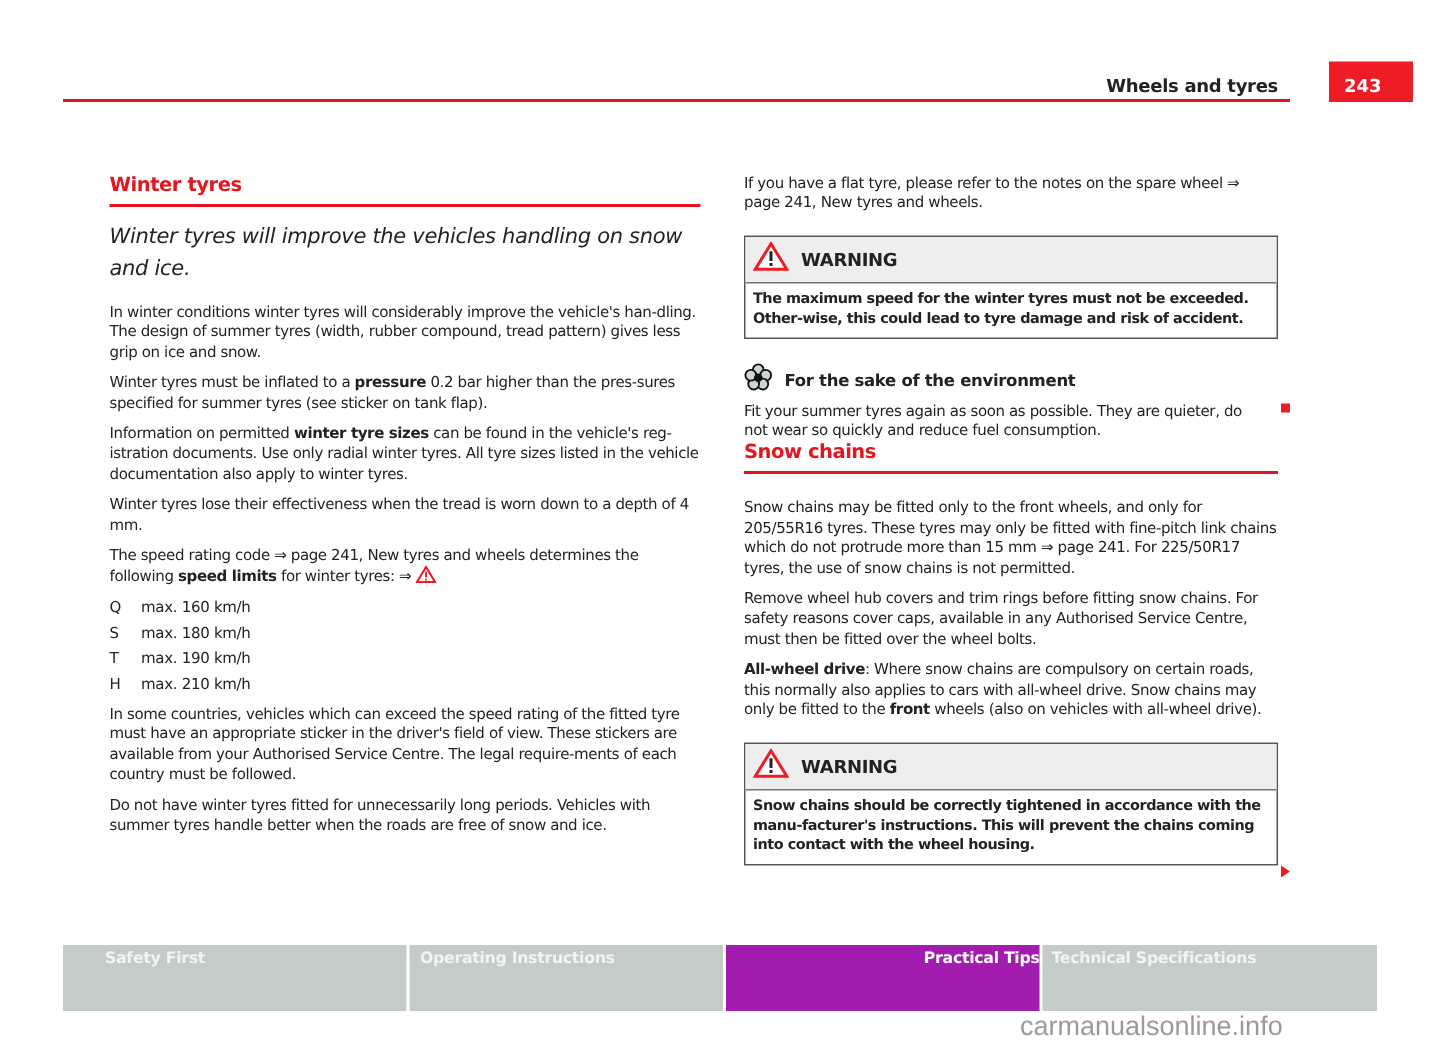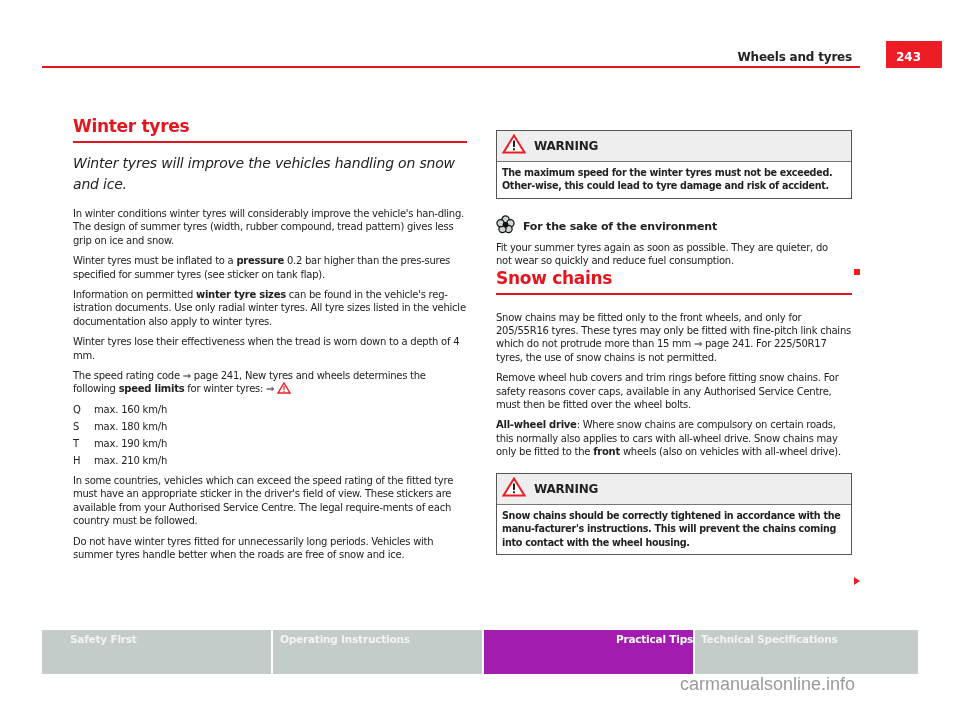--- a/index.html
+++ b/index.html
@@ -7,21 +7,21 @@
   body { position: relative; font-family: "DejaVu Sans", sans-serif; color: #222; }
 
   .header-line { position: absolute; left: 42px; top: 66px; width: 818px; height: 2px; background: #e4151f; }
   .header-title { position: absolute; right: 108px; top: 50px; font-size: 12px; font-weight: bold; color: #222; letter-spacing: -0.2px; }
   .page-num { position: absolute; left: 862px; top: 41px; width: 56px; height: 27px; background: #ee1c25; color: #fff; font-size: 12px; font-weight: bold; padding: 9px 16px 0 10px; margin-left: 24px; }
 
   .col { position: absolute; }
   .col-left { left: 73px; top: 116px; width: 394px; }
   .col-right { left: 496px; top: 116px; width: 356px; }
 
-  .section-title { color: #e4151f; font-size: 17px; font-weight: bold; padding-bottom: 5px; border-bottom: 2px solid #e4151f; letter-spacing: -0.3px; }
+  .section-title { color: #e4151f; font-size: 13px; font-weight: bold; padding-bottom: 5px; border-bottom: 2px solid #e4151f; letter-spacing: -0.3px; }
   .subtitle { font-style: italic; font-size: 14px; line-height: 21px; margin-top: 10px; color: #222; letter-spacing: -0.2px; }
 
   p.body { font-size: 10px; line-height: 13.4px; color: #222; margin-top: 7px; letter-spacing: -0.25px; }
   p.body b { font-weight: bold; }
 
   .speed-list { margin-top: 6px; font-size: 10px; letter-spacing: -0.2px; }
   .speed-row { display: flex; height: 17px; }
   .speed-code { width: 21px; }
 
   .warn-tri { display: inline-block; vertical-align: -2px; }
@@ -78,20 +78,21 @@
     <div class="speed-row">
         <span class="speed-code">H</span>
         <span>max. 210 km/h</span>
       </div>
   </div>
   <p class="body" style="margin-top:2px">In some countries, vehicles which can exceed the speed rating of the fitted tyre must have an appropriate sticker in the driver's field of view. These stickers are available from your Authorised Service Centre. The legal require-ments of each country must be followed.</p>
   <p class="body">Do not have winter tyres fitted for unnecessarily long periods. Vehicles with summer tyres handle better when the roads are free of snow and ice.</p>
 </div>
 
 <div class="col col-right">
+  <p class="body" style="margin-top:0">If you have a flat tyre, please refer to the notes on the spare wheel ⇒ page 241, New tyres and wheels.</p>
 
   <div class="warning-box" style="margin-top:14px; width:356px">
     <div class="warning-head">
       <span><svg width="24" height="20" viewBox="0 0 24 20">
             <polygon points="12,1.5 22.5,18.5 1.5,18.5" fill="#fff" stroke="#ee1c25" stroke-width="2"></polygon>
             <rect x="11" y="6.5" width="2" height="6.5" fill="#222"></rect>
             <rect x="11" y="14.3" width="2" height="2" fill="#222"></rect>
           </svg></span>
       <span class="label">WARNING</span>
     </div>

